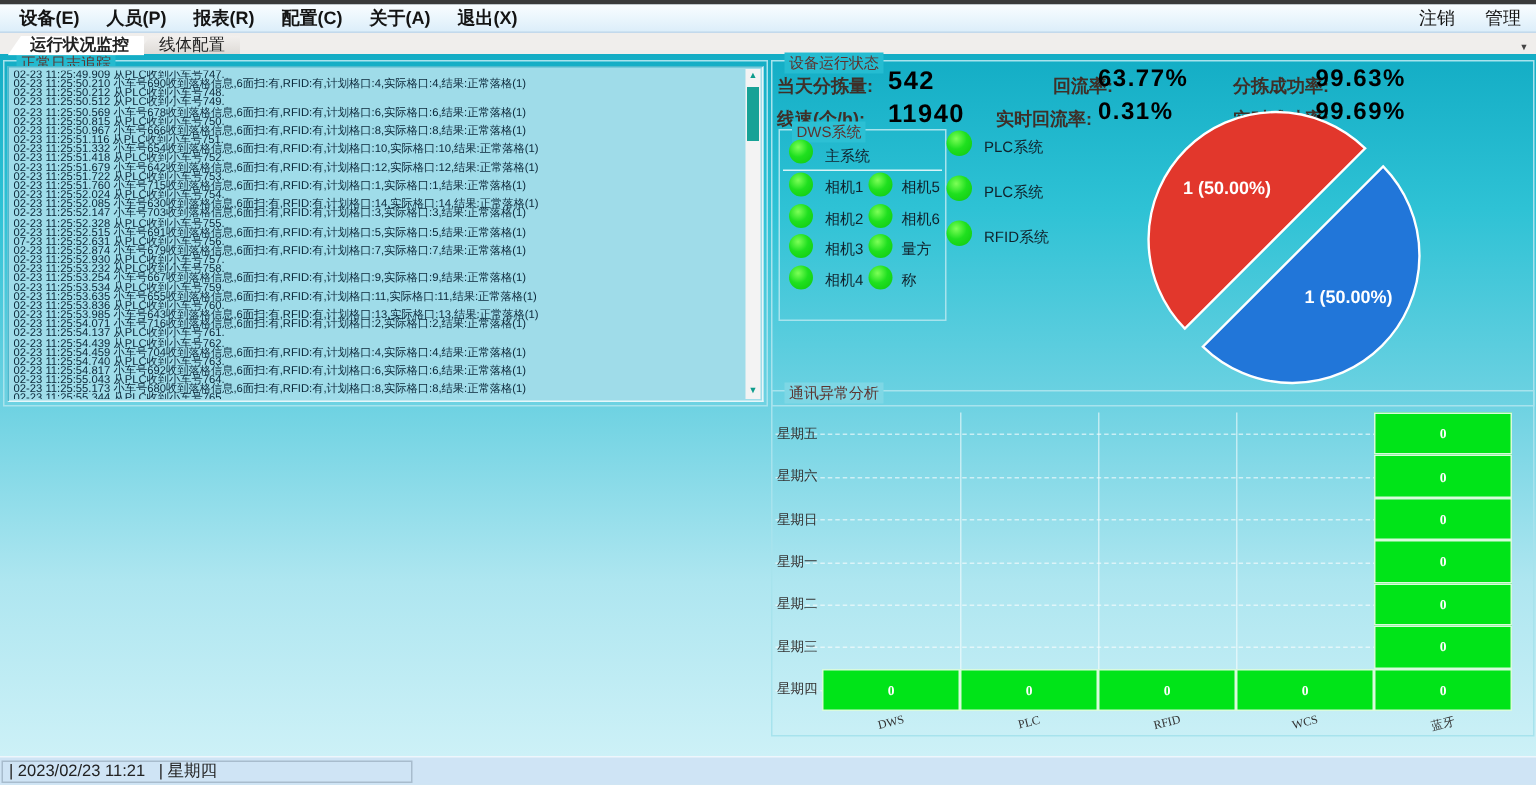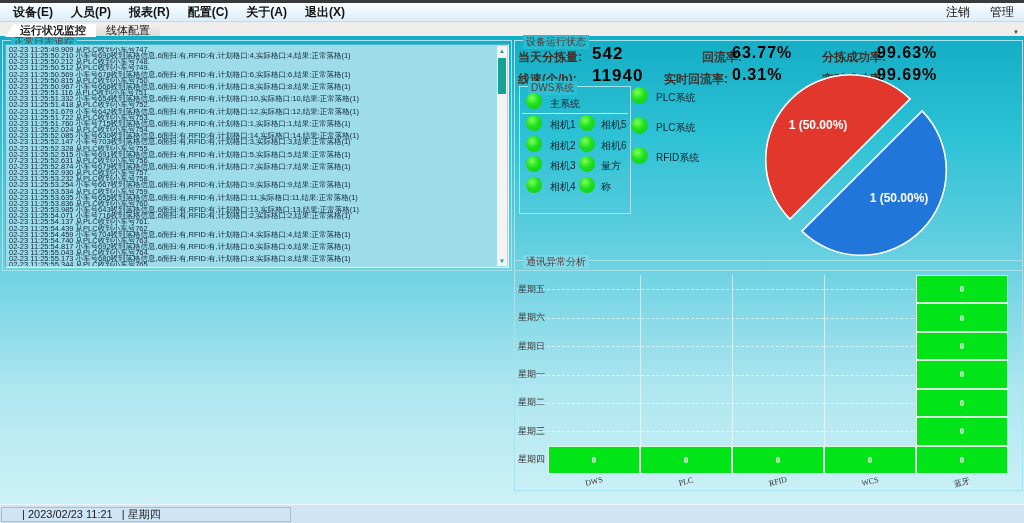--- a/index.html
+++ b/index.html
@@ -59,21 +59,21 @@
     transform:rotate(-14deg);}
   .hm-vline{position:absolute;width:1px;background:rgba(255,255,255,.55);}
   .hm-hline{position:absolute;height:0;border-top:1px dashed rgba(255,255,255,.6);}
   .hm-cell{position:absolute;display:flex;align-items:center;justify-content:center;
     font-size:9px;font-weight:bold;color:#fff;border:1px solid rgba(255,255,255,.85);
     box-sizing:border-box;}
   
   .statusbar{position:absolute;left:0;bottom:0;width:1024px;height:18px;
     background:#cfe4f5;border-top:1px solid #eef6fc;font-size:11px;color:#222;}
   .status-box{position:absolute;left:1px;top:2px;height:13px;width:268px;
-    border:1px solid #a8bccd;line-height:13px;padding-left:20px;}
+    border:1px solid #a8bccd;line-height:13px;padding-left:4px;}
 </style>
 </head>
 <body>
 
 <div class="top-edge"></div>
 
 <div class="menubar">
   <span style="display:flex;font-weight:bold;">
       <span class="menu-item">设备(E)</span>
       <span class="menu-item">人员(P)</span>

